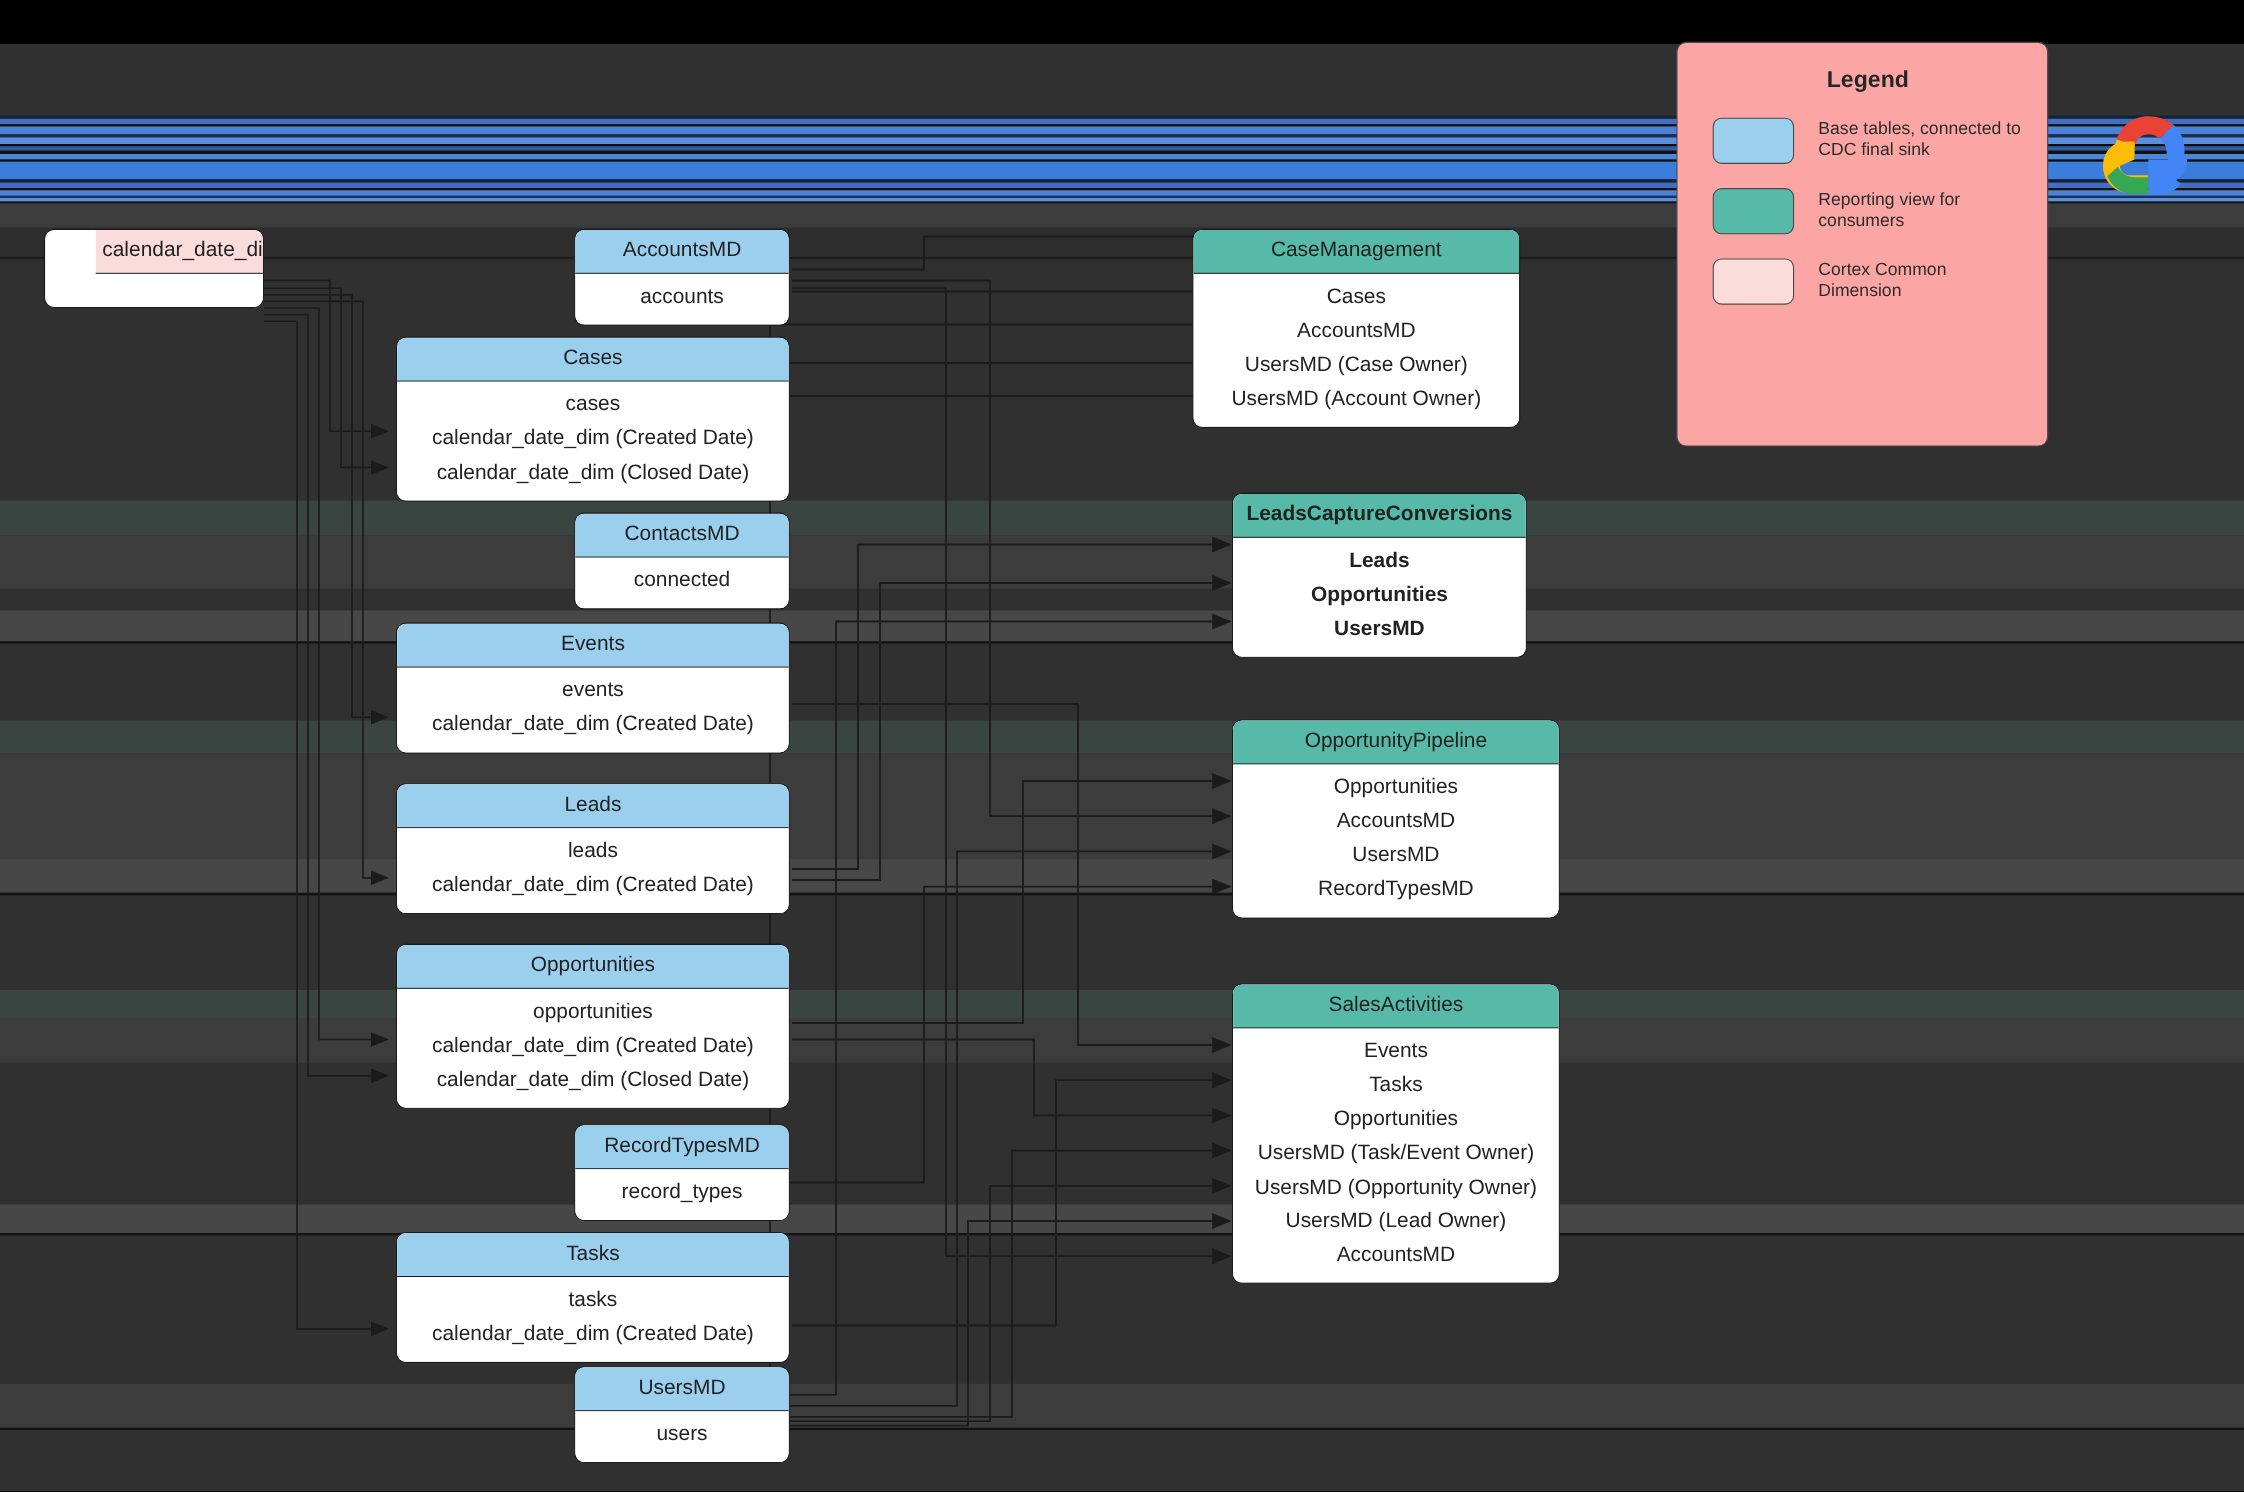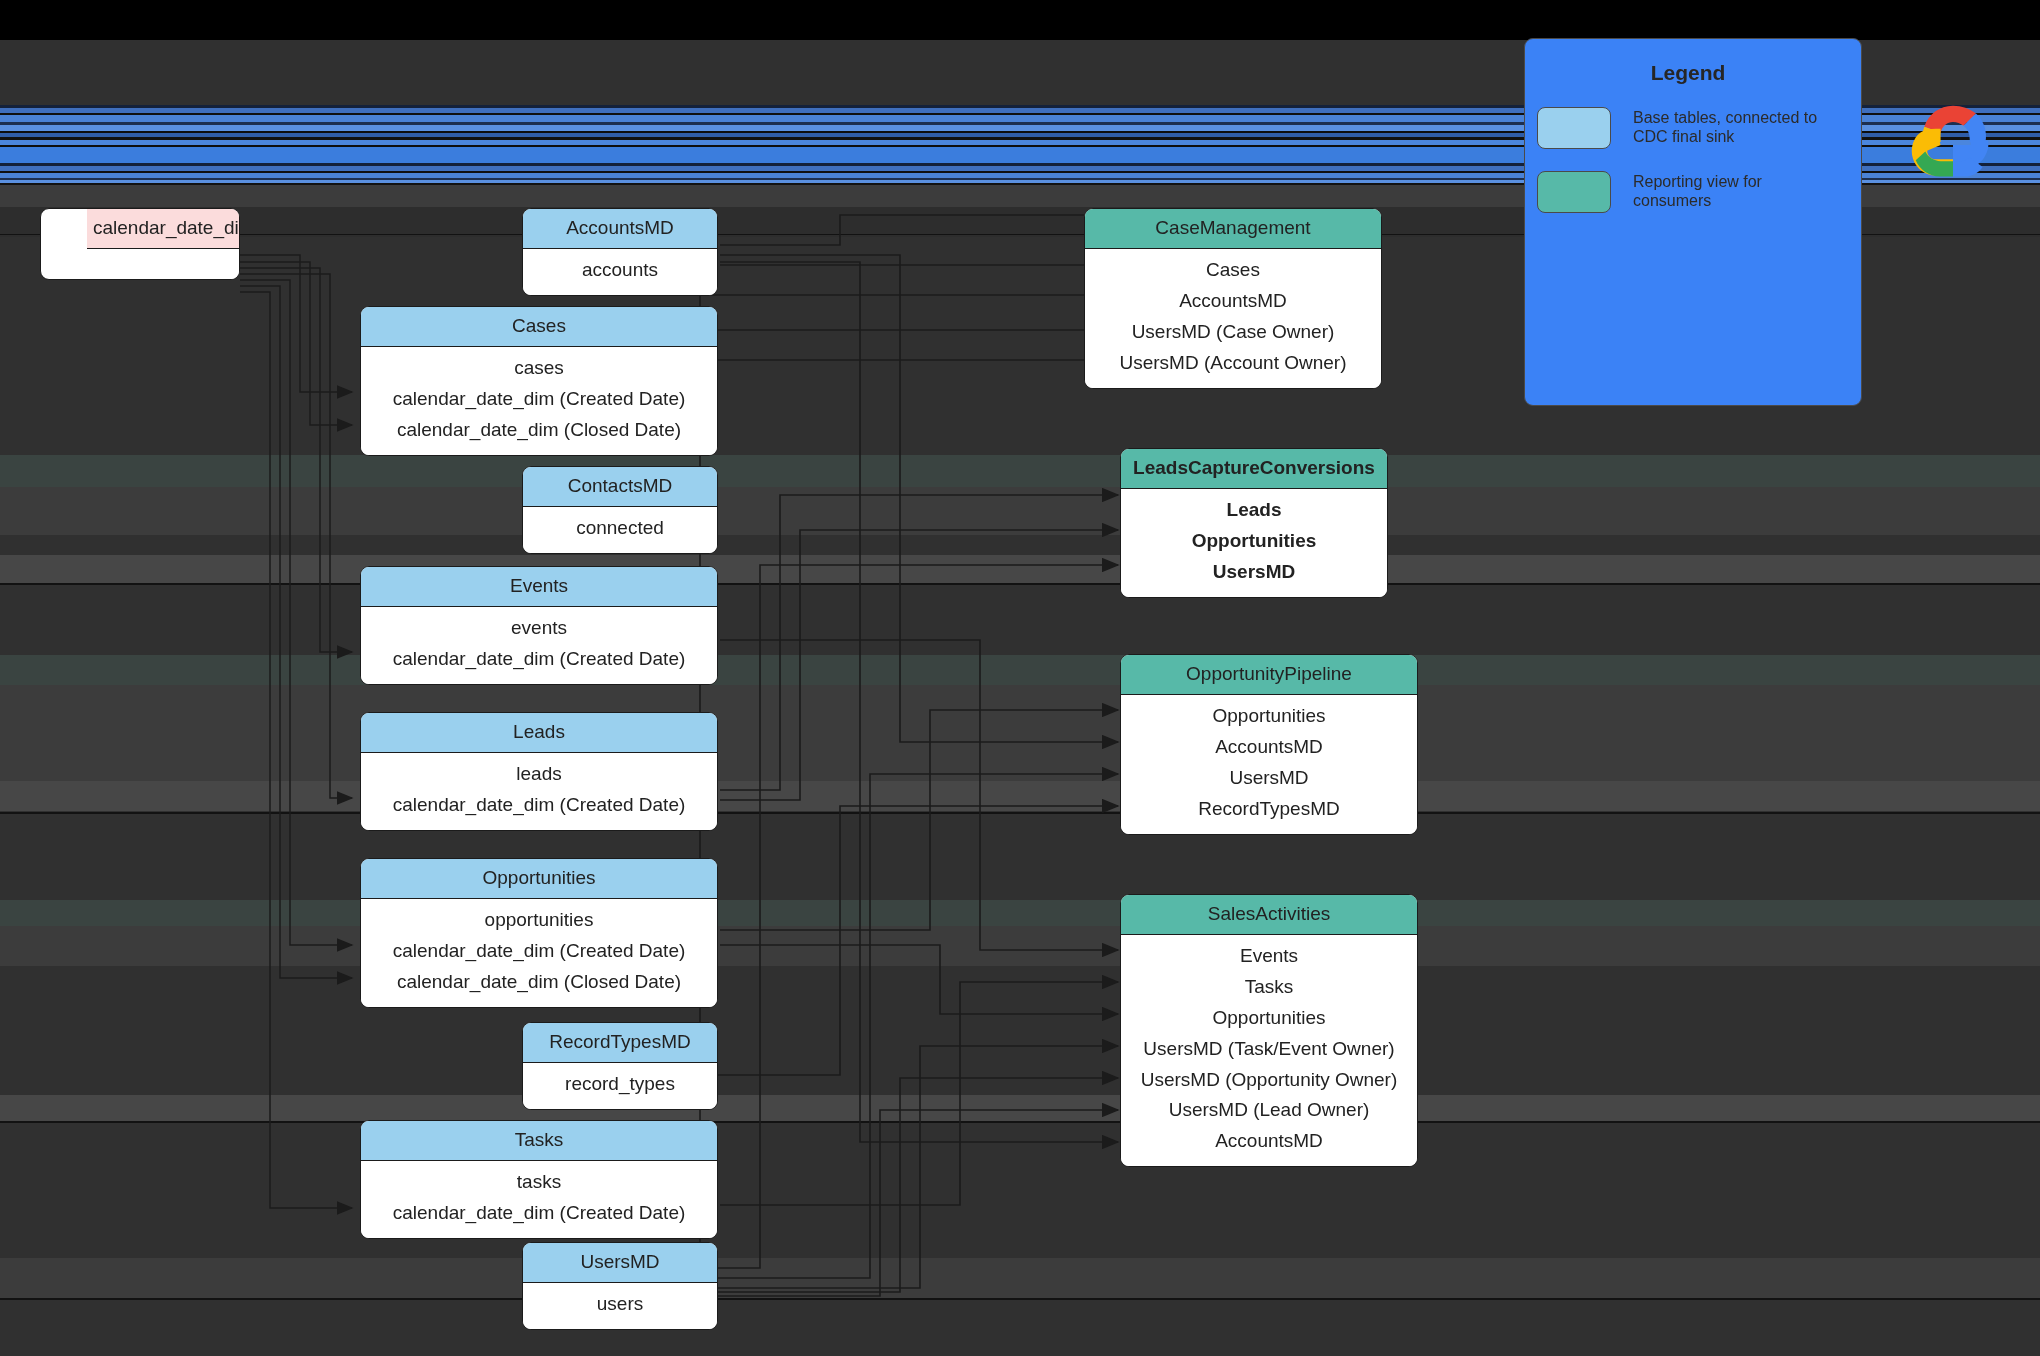--- a/index.html
+++ b/index.html
@@ -101,25 +101,25 @@
     pointer-events: none;
   }
 
   
   #legend {
     position: absolute;
     left: 1524px;
     top: 38px;
     width: 338px;
     height: 368px;
-    background: #3b82f6;
+    background: #fca5a5;
     border: 1.3px solid #4a4a4a;
     border-radius: 9px;
     box-sizing: border-box;
-    padding: 18px 22px 18px 12px;
+    padding: 18px 22px 18px 32px;
   }
   #legend .legend-title {
     font-size: 21px;
     font-weight: bold;
     color: #262626;
     text-align: center;
     margin: 4px 0 22px 0;
   }
   .legend-row {
     display: flex;
@@ -366,20 +366,24 @@
       <div class="legend-swatch" style="background:#9ad0ee;"></div>
       <div class="legend-label">Base tables, connected to CDC final sink</div>
     </div>
 
     <div class="legend-row">
       <div class="legend-swatch" style="background:#57b9a8;"></div>
       <div class="legend-label">Reporting view for consumers</div>
     </div>
 
 
+    <div class="legend-row" style="margin-bottom:0;">
+      <div class="legend-swatch" style="background:#fbdcdc;"></div>
+      <div class="legend-label">Cortex Common Dimension</div>
+    </div>
   </div>
 
   <svg id="gcp-logo" viewBox="0 0 100 90">
     <g>
       <path d="M50 6 C36 6 24 15 20 28 L37 34 C39 27 44 23 50 23 C54 23 58 24.5 61 27 L74 14 C67.5 9 59 6 50 6 Z" fill="#ea4335"></path>
       <path d="M74 14 L61 27 C65 30 67.5 35 67.5 41 L67.5 44 L84 44 C86 34 83 22 74 14 Z" fill="#4285f4"></path>
       <path d="M20 28 C17 36 17 46 21 54 L37 47 C35.5 43 35.5 38 37 34 Z" fill="#fbbc05"></path>
       <path d="M16 34 C8 40 5 51 8 61 C11 72 21 79 32 79 L50 79 L50 62 L32 62 C27 62 23 58 23 53 C23 48 27 44 32 44 L37 44 L37 30 L32 30 C26 30 20 31 16 34 Z" fill="#fbbc05"></path>
       <path d="M21 54 C24 60 30 64 37 64 L50 64 L50 80 L36 80 C25 80 15 73 11 63 Z" fill="#34a853"></path>
       <path d="M50 64 L70 64 C79 64 87 56 87 47 C87 45.5 86.8 44 86.5 42.5 L68 42.5 C68.3 44 68.5 45.5 68.5 47 C68.5 56 61 64 52 64 Z" fill="#4285f4"></path>

